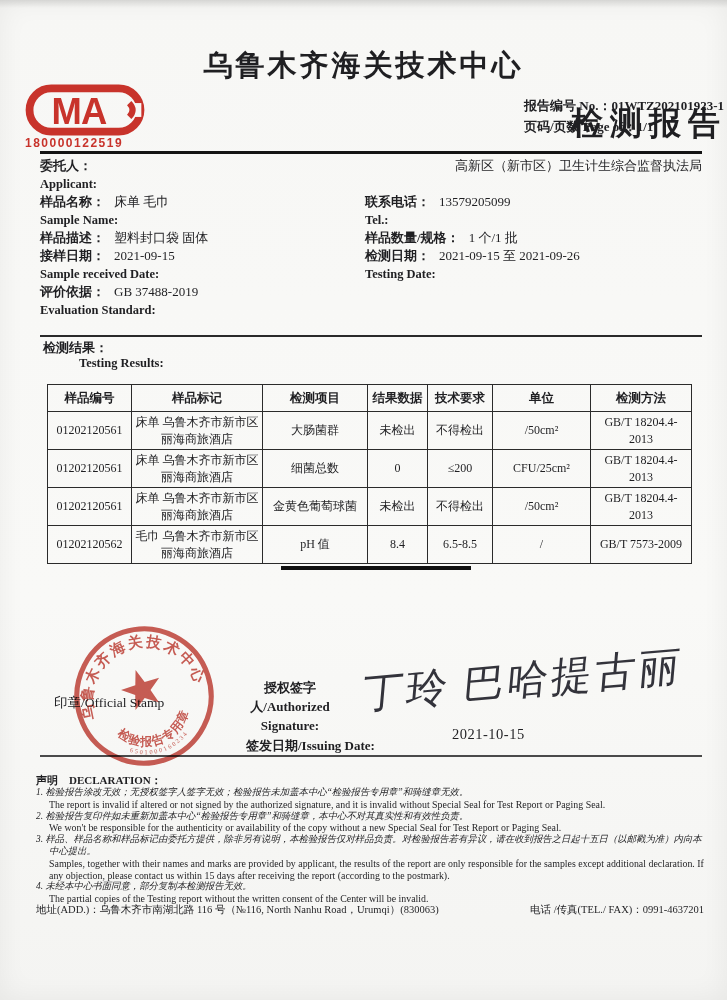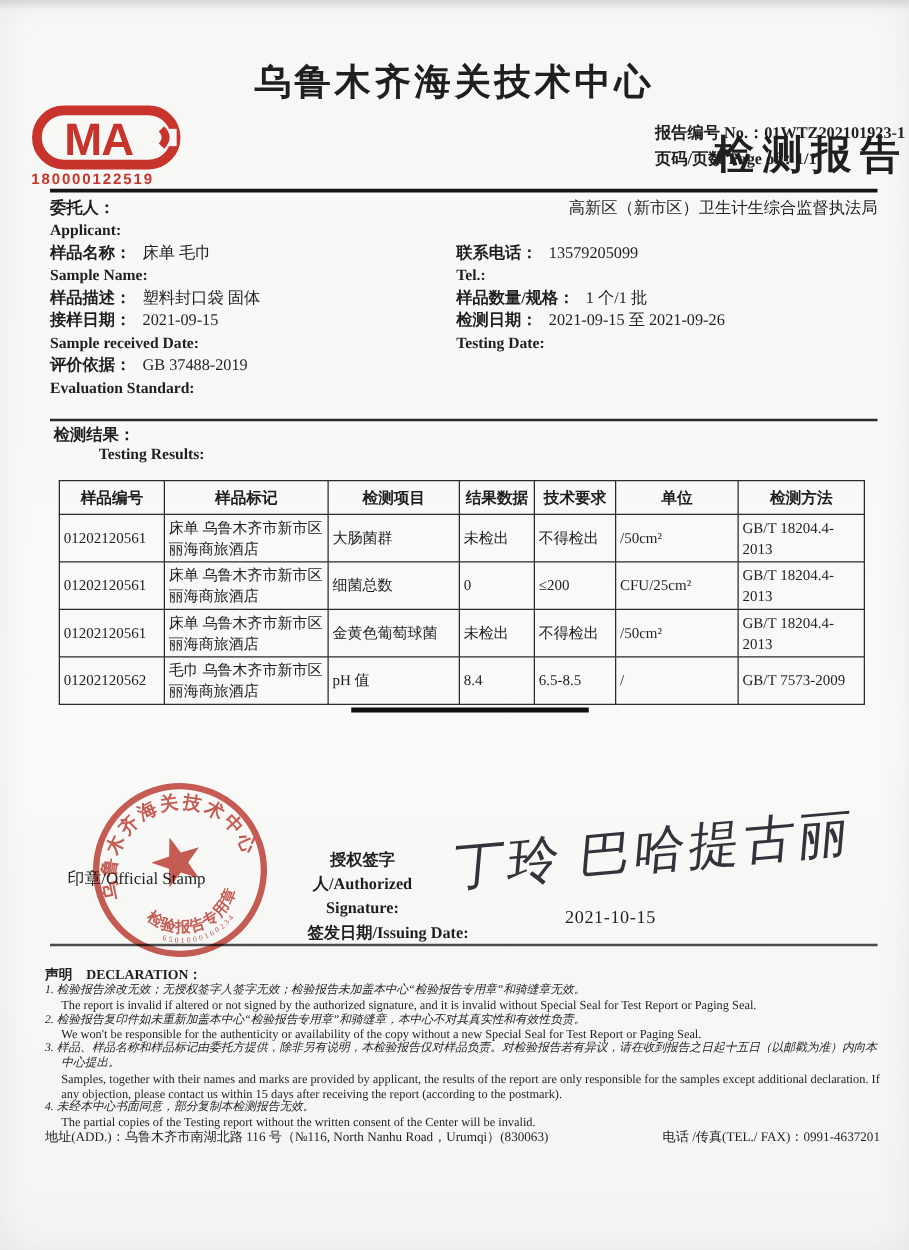--- a/index.html
+++ b/index.html
@@ -26,21 +26,21 @@
   .cell-l{width:325px;}
   .cell-r{flex:1;}
   .lbl{font-weight:700;margin-right:9px;}
   .val{font-weight:400;}
   .en{font-weight:700;font-size:12.5px;}
   .rule-thin{left:40px;top:335px;width:662px;height:2px;background:#2a2a2a;}
   .results-lbl-cn{left:43px;top:339px;font-size:13px;font-weight:700;}
   .results-lbl-en{left:43px;top:356px;font-size:12.5px;font-weight:700;margin-left:36px;}
   
   table.results{left:47px;top:384px;position:absolute;border-collapse:collapse;
-    font-size:12px;}
+    font-size:12px;text-align:center;}
   table.results th,table.results td{border:1px solid #2b2b2b;padding:1px 3px;line-height:1.35;}
   table.results th{height:24px;font-weight:700;font-size:12.5px;}
   table.results td{height:35px;}
   .rule-short{left:281px;top:566px;width:190px;height:3.5px;background:#101010;}
   
   .stamp-label{left:54px;top:694px;font-size:13.5px;z-index:1;}
   .stamp{left:66px;top:618px;width:156px;height:156px;z-index:2;opacity:.88;mix-blend-mode:multiply;}
   .auth-lbl{left:228px;top:678px;width:124px;text-align:center;font-size:13px;font-weight:700;line-height:19px;}
   .signature{left:362px;top:652px;width:340px;font-size:41px;color:#33333b;
     transform:rotate(-5deg) skewX(-10deg);letter-spacing:3px;white-space:nowrap;}

